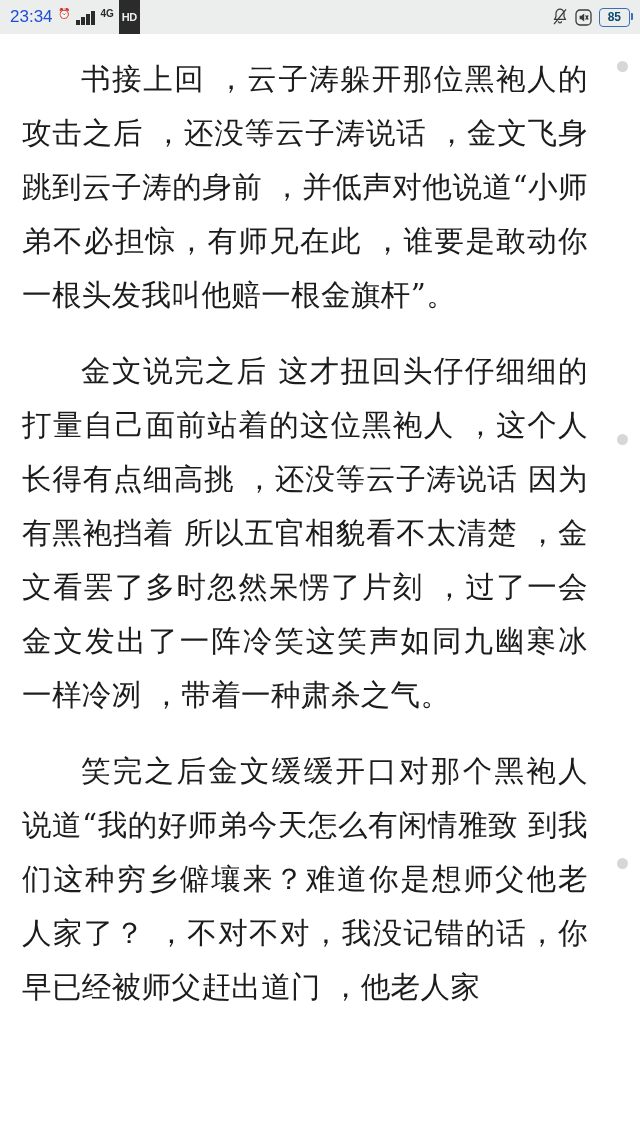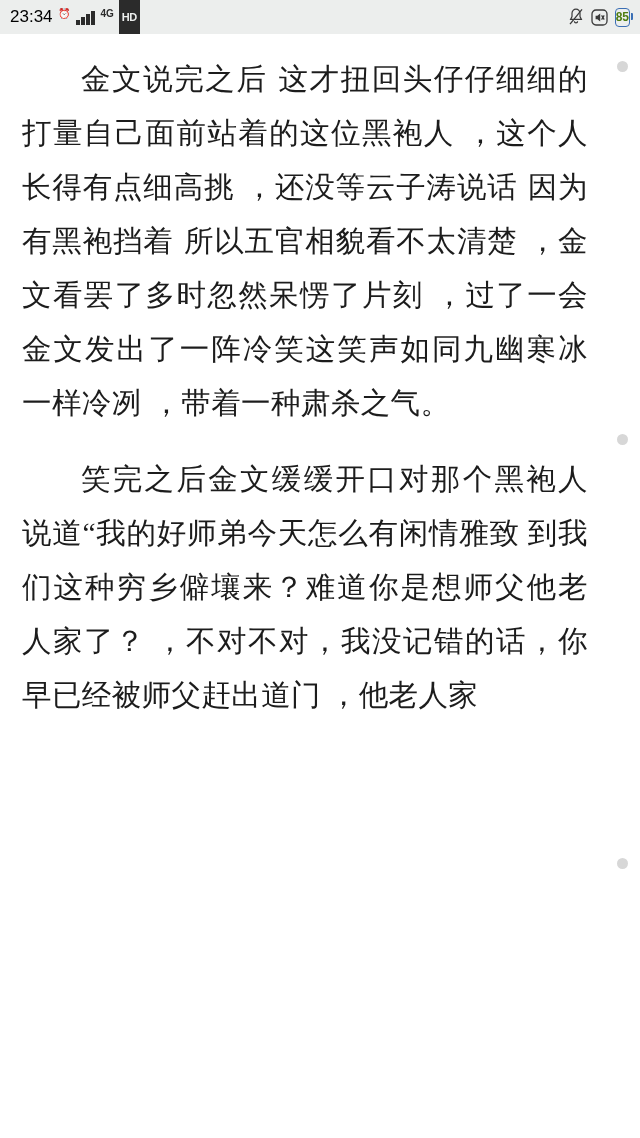--- a/index.html
+++ b/index.html
@@ -28,21 +28,21 @@
     padding: 0 10px;
     box-sizing: border-box;
   }
   .sb-left {
     display: flex;
     align-items: center;
     gap: 5px;
   }
   .sb-clock {
     font-size: 17px;
-    color: #000000;
+    color: #1d4ed8;
     font-family: "Liberation Sans", sans-serif;
     letter-spacing: 0px;
   }
   .sb-alarm {
     font-size: 10px;
     color: #4a4a4a;
     margin-left: 1px;
     position: relative;
     top: -4px;
   }
@@ -82,24 +82,24 @@
   }
   .sb-right {
     display: flex;
     align-items: center;
     gap: 7px;
   }
   .icon-svg { display: block; }
   .batt {
     border: 1.5px solid #3b6fb5;
     border-radius: 4px;
-    color: #4d7c0f;
+    color: #0c4a6e;
     font-size: 12px;
     font-weight: bold;
-    padding: 0 0;
+    padding: 0 8px;
     line-height: 16px;
     height: 17px;
     display: flex;
     align-items: center;
     position: relative;
   }
   .batt::after {
     content: "";
     position: absolute;
     right: -3.5px;
@@ -126,21 +126,21 @@
     width: 566px;
     color: #1c1c1c;
     font-family: "DejaVu Serif", serif;
     font-size: 29.5px;
     line-height: 54px;
     letter-spacing: 0.4px;
     text-align: justify;
     text-justify: inter-character;
   }
   .para { margin: 0 0 22px 0; text-indent: 2em; }
-  .para:last-child { margin-bottom: 0; font-family: Liberation Serif, serif; }
+  .para:last-child { margin-bottom: 0; }
 
   
   .scroll-dot {
     position: absolute;
     right: 12px;
     width: 11px;
     height: 11px;
     border-radius: 50%;
     background: #d7d7d7;
   }
@@ -179,20 +179,21 @@
         <line x1="10.6" y1="6.4" x2="13.2" y2="10.6" stroke="#3a3a3a" stroke-width="1.2"></line>
         <line x1="13.2" y1="6.4" x2="10.6" y2="10.6" stroke="#3a3a3a" stroke-width="1.2"></line>
       </svg>
     </span>
     <span class="batt">85</span>
   </div>
 </div>
 
 <div class="reader">
   <div class="page-text">
+    <p class="para">书接上回 ，云子涛躲开那位黑袍人的攻击之后 ，还没等云子涛说话 ，金文飞身跳到云子涛的身前 ，并低声对他说道“小师弟不必担惊，有师兄在此 ，谁要是敢动你一根头发我叫他赔一根金旗杆”。</p>
     <p class="para">金文说完之后 这才扭回头仔仔细细的打量自己面前站着的这位黑袍人 ，这个人长得有点细高挑 ，还没等云子涛说话 因为有黑袍挡着 所以五官相貌看不太清楚 ，金文看罢了多时忽然呆愣了片刻 ，过了一会金文发出了一阵冷笑这笑声如同九幽寒冰一样冷冽 ，带着一种肃杀之气。</p>
     <p class="para">笑完之后金文缓缓开口对那个黑袍人说道“我的好师弟今天怎么有闲情雅致 到我们这种穷乡僻壤来？难道你是想师父他老人家了？ ，不对不对，我没记错的话，你早已经被师父赶出道门 ，他老人家</p>
   </div>
 
   <div class="scroll-dot dot1"></div>
   <div class="scroll-dot dot2"></div>
   <div class="scroll-dot dot3"></div>
 </div>
 
 </body></html>

